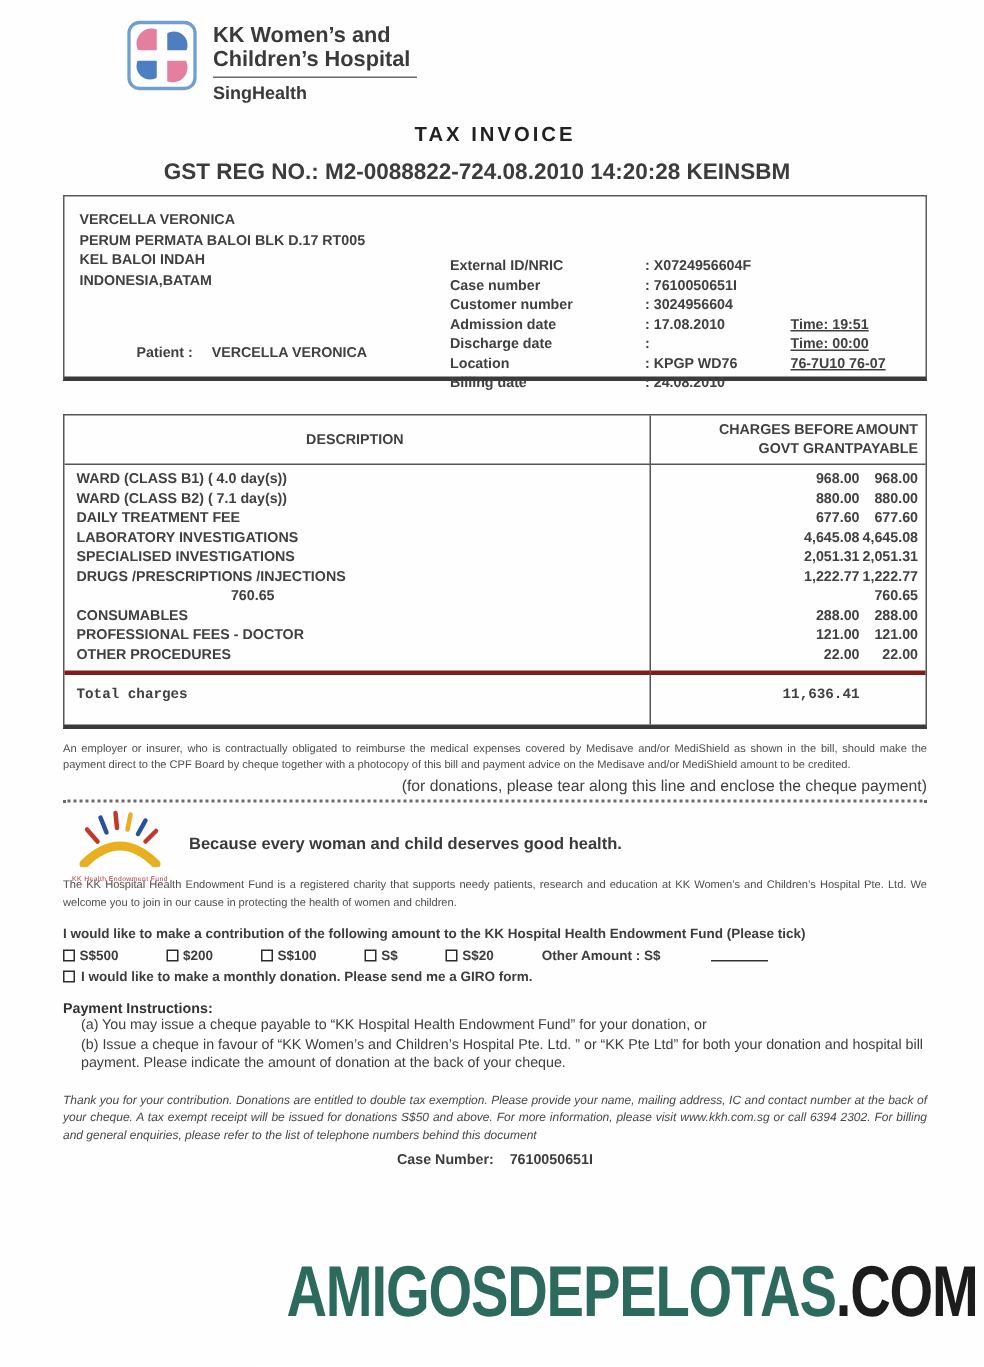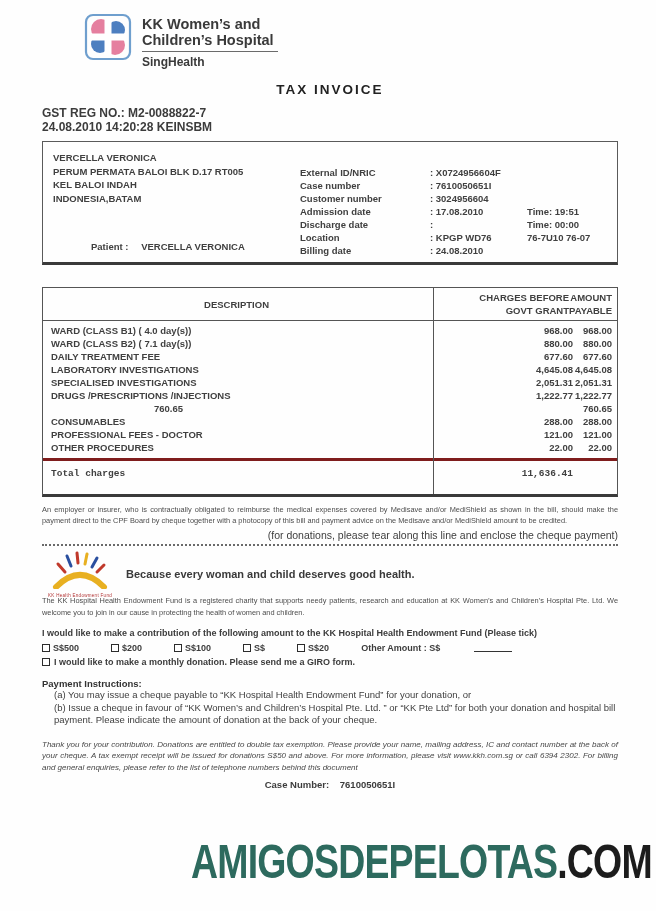--- a/index.html
+++ b/index.html
@@ -11,33 +11,33 @@
   .inner { position: absolute; inset: 0; padding: 0 38px 0 42px; }
 
   
   .brand-row { display: flex; gap: 10px; margin: 13px 0 0 42px; }
   .brand-text { padding-top: 3px; }
   .brand-name { font-size: 14.5px; font-weight: 700; color: #3a3a3a; line-height: 16px; border-bottom: 1px solid #6b6b6b; padding-bottom: 3px; width: fit-content; padding-right: 4px; }
   .brand-sub { font-size: 12px; font-weight: 700; color: #3a3a3a; margin-top: 3px; }
   .doc-title { text-align: center; font-size: 13.5px; font-weight: 700; letter-spacing: 2px; margin-top: 13px; color: #222; }
 
   
-  .meta-row { display: flex; justify-content: center; font-size: 12px; font-weight: 700; margin-top: 9px; color: #3c3c3c; flex-direction: column; }
+  .meta-row { display: flex; justify-content: center; font-size: 15px; font-weight: 700; margin-top: 9px; color: #3c3c3c; }
   .meta-right { padding-right: 24px; }
 
   
   .info-box { margin-top: 7px; height: 124px; border: 1px solid #5a5a5a; border-bottom: 3px solid #3a3a3a; position: relative; font-size: 9.5px; font-weight: 700; color: #404040; }
   .address-block { position: absolute; left: 10px; top: 9px; line-height: 13.5px; }
   .patient-line { position: absolute; left: 48px; top: 99px; }
   .patient-name { margin-left: 10px; }
-  .patient-fields { position: absolute; left: 257px; top: 24px; right: 4px; line-height: 13px; }
+  .patient-fields { position: absolute; left: 257px; top: 40px; right: 4px; line-height: 13px; }
   .field-row { display: flex; }
   .f-label { width: 130px; }
   .f-value { width: 97px; white-space: pre; }
-  .f-extra { flex: 1; }
+  .f-extra { flex: 1; text-decoration: underline; }
 
   
   .charge-table { margin-top: 22px; border: 1px solid #555; border-bottom: 3px solid #3a3a3a; position: relative; font-size: 9.5px; font-weight: 700; color: #404040; }
   .vline { position: absolute; left: 390px; top: 0; bottom: 0; width: 1px; background: #555; }
   .thead { display: flex; border-bottom: 1px solid #555; padding: 4px 0 3px; }
   .th-desc { width: 390px; text-align: center; align-self: center; }
   .th-col { line-height: 12.5px; }
   .th-charges { width: 140px; text-align: right; }
   .th-amount { flex: 1; text-align: right; padding-right: 5px; }
   .tbody { padding: 3px 0 4px; }

